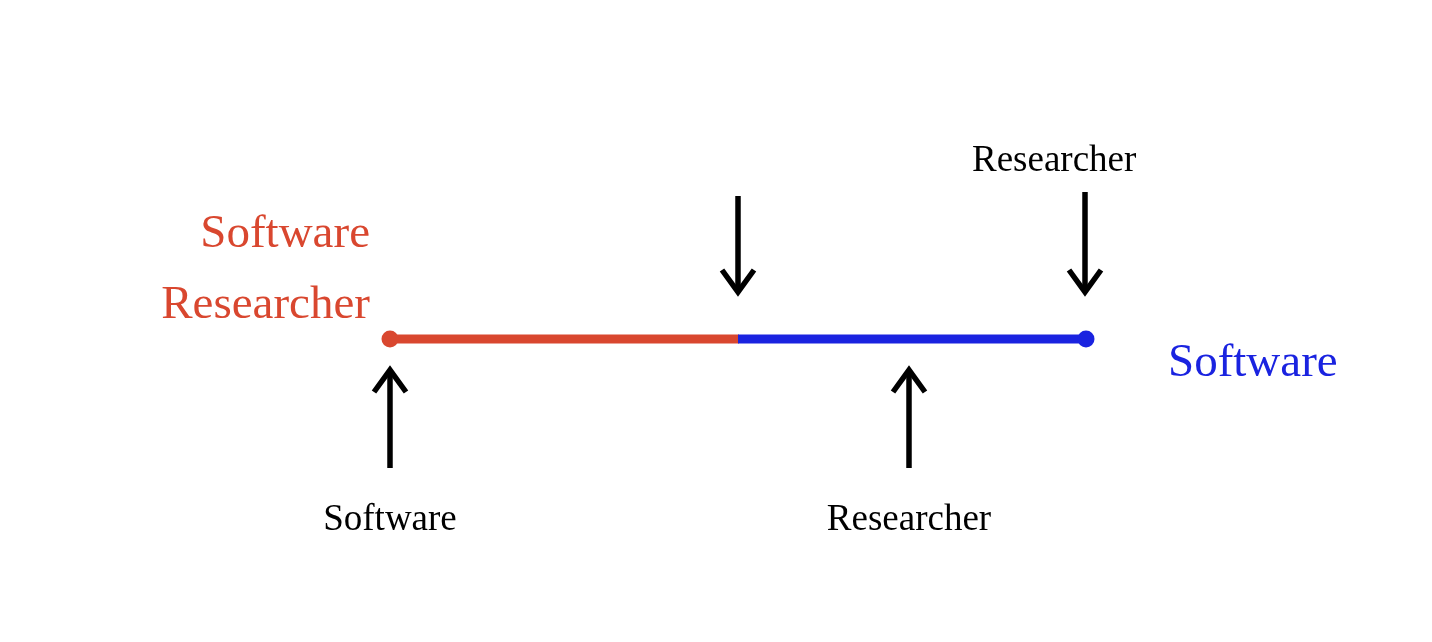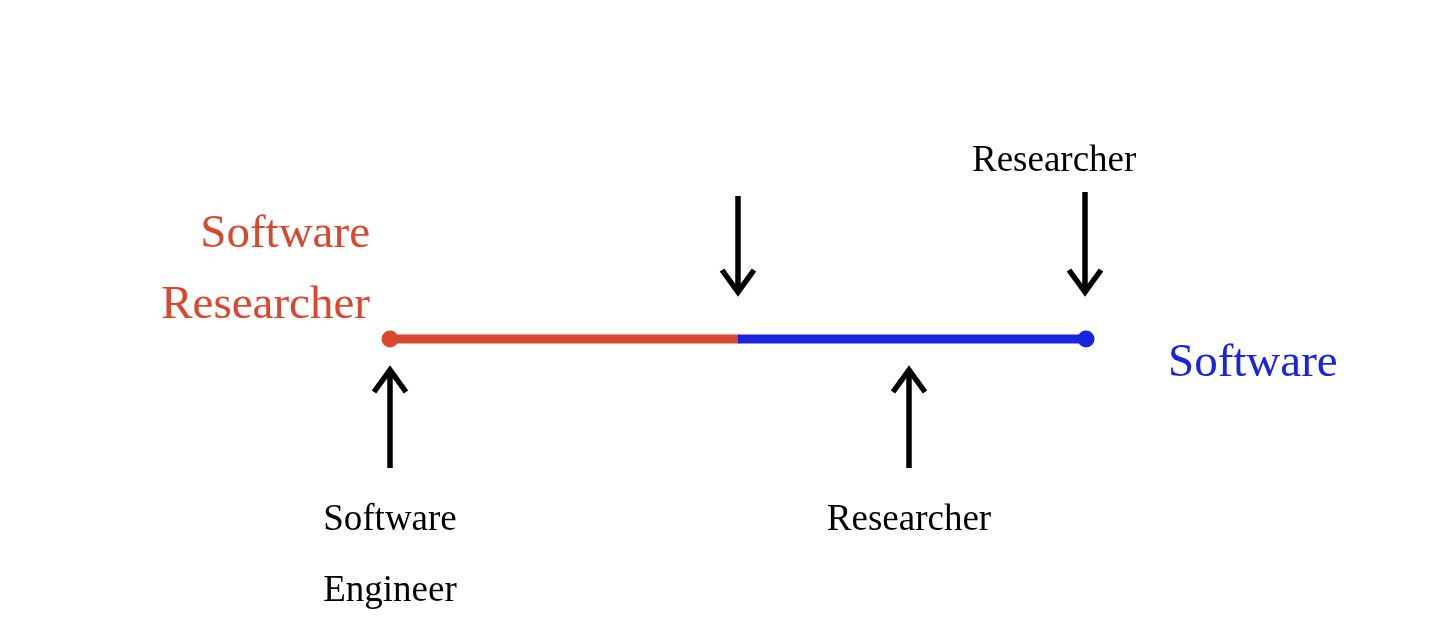--- a/index.html
+++ b/index.html
@@ -121,20 +121,19 @@
     <div>Researcher</div>
   </div>
 
   <div class="lbl" id="label-research">Software</div>
 
 
   <div class="lbl" id="label-researcher-top">Researcher</div>
 
   <div class="lbl" id="label-software-engineer">
     <div>Software</div>
-    <div>Engineer</div>
   </div>
 
   <div class="lbl" id="label-researcher-developer">
     <div>Researcher</div>
   </div>
 
 </div>
 
 </body></html>

